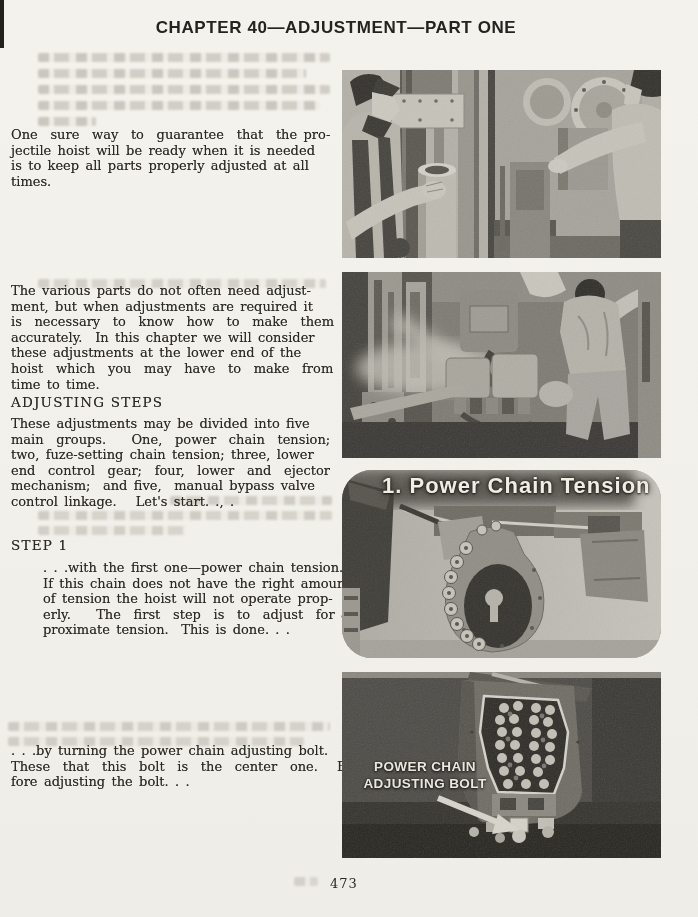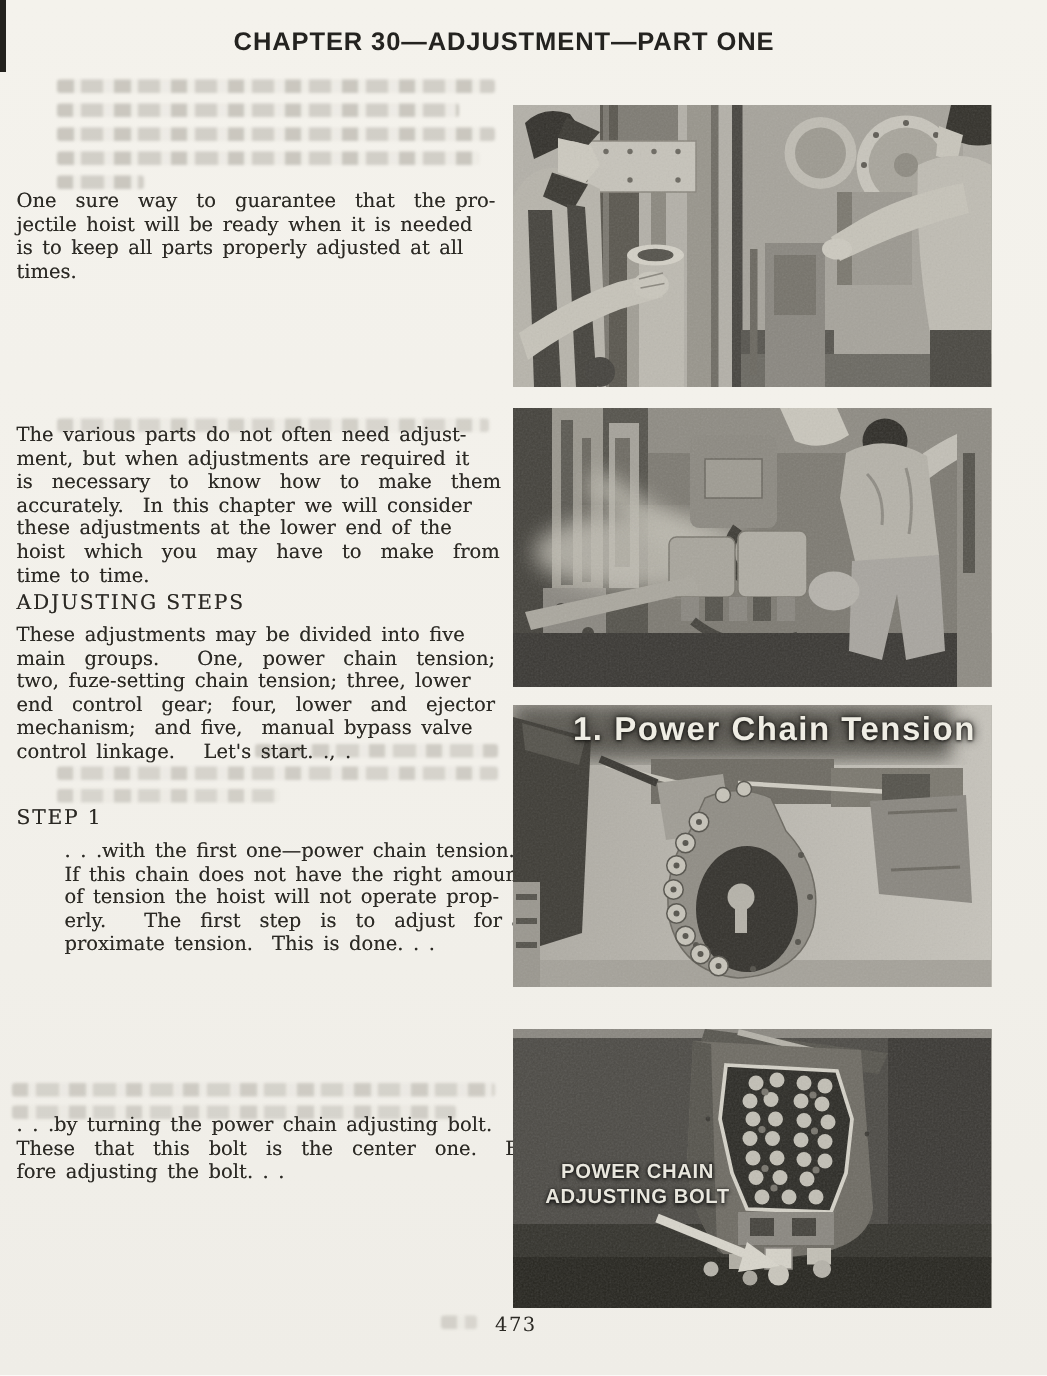--- a/index.html
+++ b/index.html
@@ -74,21 +74,21 @@
   }
 </style>
 </head>
 <body>
 
 <div class="page">
 
   <div class="edge-mark" style="left:0;top:6;width:3px;height:32px;"></div>
   <div class="edge-mark" style="left:0;top:190;width:4px;height:48px;"></div>
 
-  <div class="chapter-header">CHAPTER 30—ADJUSTMENT—PART ONE</div>
+  <div class="chapter-header">CHAPTER 40—ADJUSTMENT—PART ONE</div>
 
   <div class="ghost" style="left:38px;top:53px;width:292px;"></div>
   <div class="ghost" style="left:38px;top:69px;width:268px;"></div>
   <div class="ghost" style="left:38px;top:85px;width:292px;"></div>
   <div class="ghost" style="left:38px;top:101px;width:282px;"></div>
   <div class="ghost" style="left:38px;top:117px;width:58px;"></div>
   <div class="ghost" style="left:38px;top:279px;width:288px;opacity:.8;"></div>
   <div class="ghost" style="left:170px;top:496px;width:162px;opacity:.85;"></div>
   <div class="ghost" style="left:38px;top:511px;width:294px;opacity:.85;"></div>
   <div class="ghost" style="left:38px;top:526px;width:148px;opacity:.8;"></div>
@@ -274,21 +274,21 @@
         <path d="M236,44 Q248,56 246,78 M262,40 Q268,60 264,84" stroke="#8e8b83" stroke-width="2" fill="none"></path>
         <path d="M226,102 L284,98 L288,162 L262,168 L256,124 L246,168 L224,162 Z" fill="#a8a59f"></path>
         <ellipse cx="214" cy="122" rx="17" ry="13" fill="#b5b2ab"></ellipse>
       </g>
       <rect x="296" width="23" height="186" fill="#8e8b83"></rect>
       <rect x="300" y="30" width="8" height="80" fill="#55534c"></rect>
       <rect width="319" height="186" filter="url(#n2)"></rect>
     </svg>
   </div>
 
-  <div class="photo" style="top:470px;height:188px;">
+  <div class="photo" style="top:470px;height:188px;border-radius:30px;">
     <svg viewBox="0 0 319 188" preserveAspectRatio="none">
       <defs>
         <filter id="n3">
             <feTurbulence type="fractalNoise" baseFrequency="0.8" numOctaves="2" stitchTiles="stitch"></feTurbulence>
             <feColorMatrix type="saturate" values="0"></feColorMatrix>
             <feComponentTransfer>
               <feFuncA type="linear" slope="0.13"></feFuncA>
             </feComponentTransfer>
           </filter>
         <filter id="b3">
@@ -356,21 +356,21 @@
             <circle cx="115" cy="154" r="2"></circle>
           <circle cx="125" cy="166" r="2"></circle>
             <circle cx="137" cy="174" r="2"></circle>
         </g>
       </g>
       <rect width="319" height="188" filter="url(#n3)"></rect>
     </svg>
     <div class="fig3-caption">1. Power Chain Tension</div>
   </div>
 
-  <div class="photo" style="top:672px;height:186px;margin-top:14px;">
+  <div class="photo" style="top:672px;height:186px;">
     <svg viewBox="0 0 319 186" preserveAspectRatio="none">
       <defs>
         <filter id="n4">
             <feTurbulence type="fractalNoise" baseFrequency="0.8" numOctaves="2" stitchTiles="stitch"></feTurbulence>
             <feColorMatrix type="saturate" values="0"></feColorMatrix>
             <feComponentTransfer>
               <feFuncA type="linear" slope="0.16"></feFuncA>
             </feComponentTransfer>
           </filter>
       </defs>

